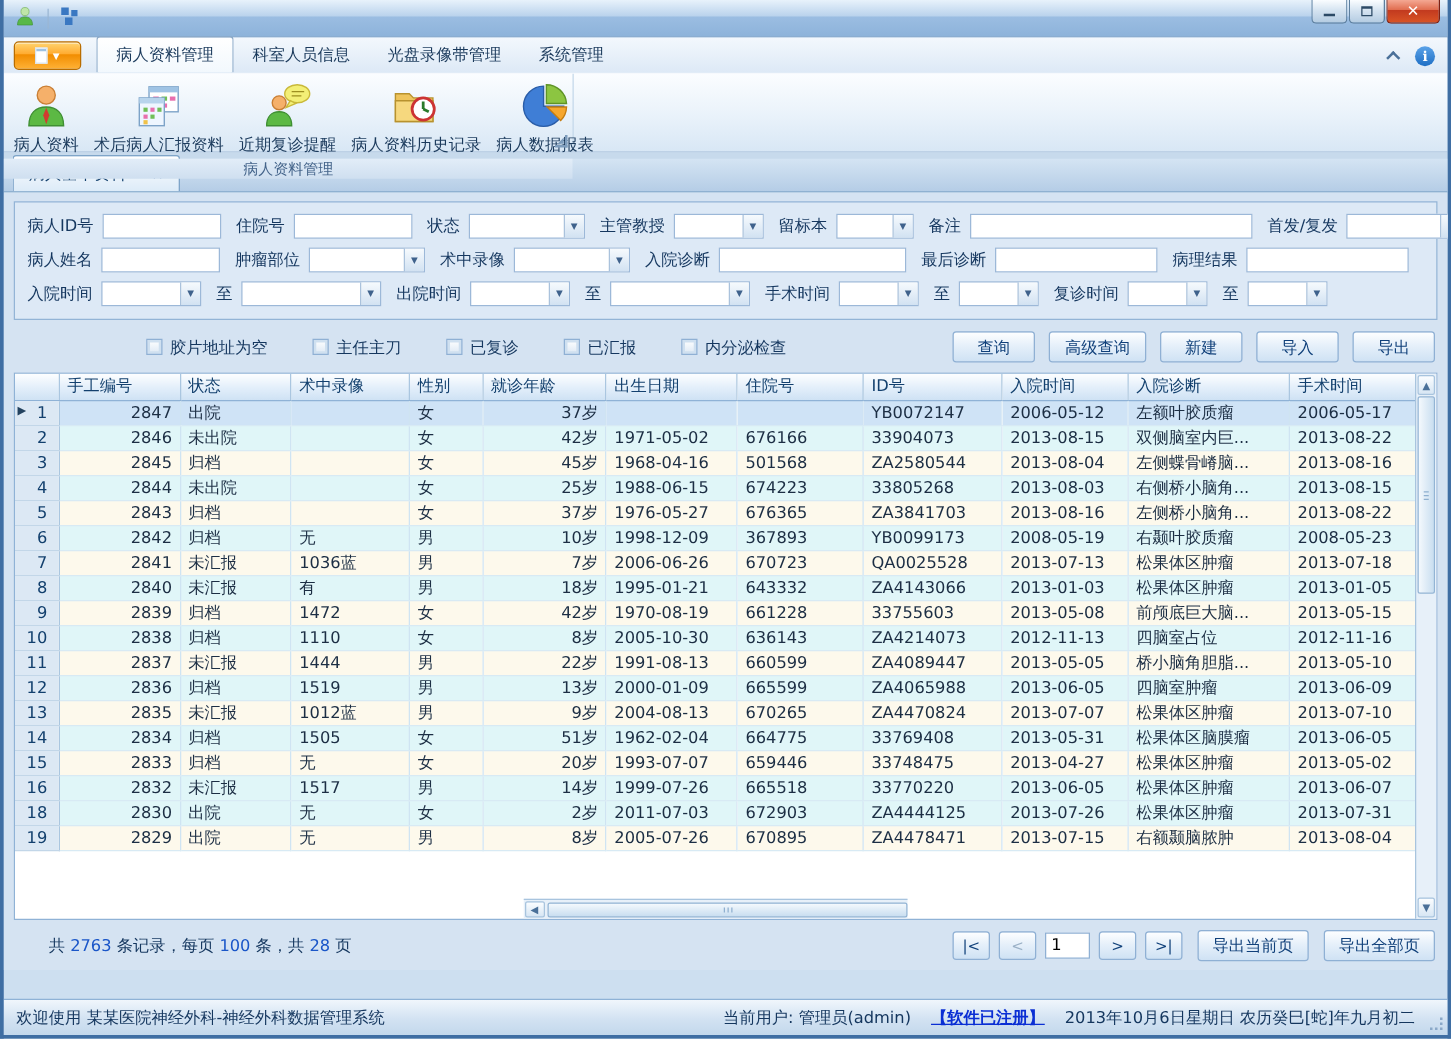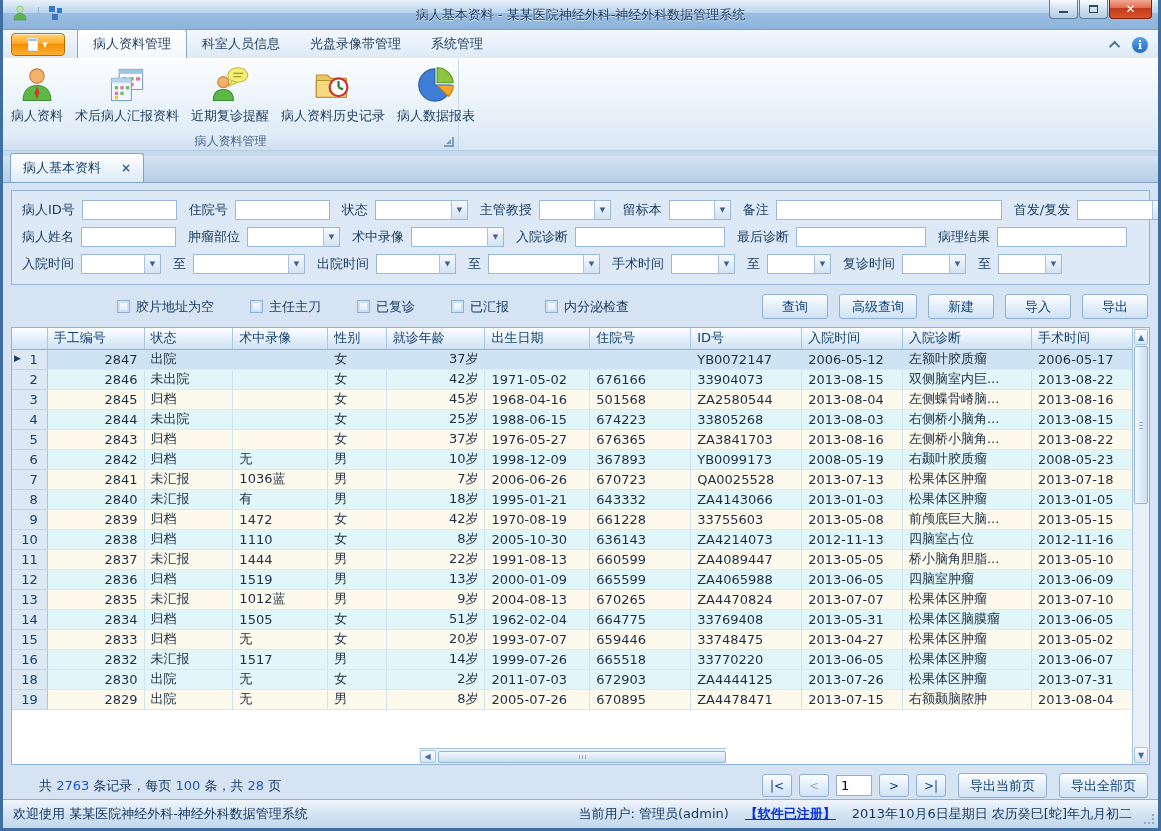--- a/index.html
+++ b/index.html
@@ -32,21 +32,21 @@
   .app-btn .doc{ width:10px; height:13px; background:#fff; border:1px solid #d8e4ef; box-shadow:inset 0 2px 0 #9ec2e2; }
   .app-btn .drop{ font-size:7px; color:#fff; }
   .rtab{ padding:5px 15px 5px; font-size:13px; color:#1b3a5c; cursor:default; }
   .rtab.active{ background:linear-gradient(#ffffff,#f2f8fd); border:1px solid #8ba8c6; border-bottom:none;
     border-radius:3px 3px 0 0; }
   .ribbon-right{ position:absolute; right:10px; bottom:5px; display:flex; align-items:center; gap:12px; }
   .chev-up{ width:8px; height:8px; border-top:2px solid #4a7099; border-left:2px solid #4a7099;
     transform:rotate(45deg) translateY(2px); }
   .info-ic{ width:16px; height:16px; border-radius:50%; background:linear-gradient(#5aa2e8,#1f6fc4);
     color:#fff; font-size:11px; font-weight:bold; font-family:"DejaVu Serif",serif; display:flex; align-items:center; justify-content:center; }
-  .ribbon-body{ height:93px; background:linear-gradient(#fbfdff,#e9f2fa 55%,#d8e7f5);
+  .ribbon-body{ height:64px; background:linear-gradient(#fbfdff,#e9f2fa 55%,#d8e7f5);
     border-top:1px solid #fff; border-bottom:1px solid #b6cce2; display:flex; }
   .rgroup{ width:456px; display:flex; flex-direction:column; border-right:1px solid #c3d7ea; position:relative; }
   .rbtns{ flex:1; display:flex; align-items:flex-start; padding:3px 2px 0 2px; }
   .rbtn{ display:flex; flex-direction:column; align-items:center; padding:2px 6px; font-size:13px; color:#1b3a5c;
     border-radius:3px; cursor:default; }
   .rbtn .ric{ height:42px; display:flex; align-items:center; }
   .rbtn .rlabel{ margin-top:1px; white-space:nowrap; }
   .rgroup-caption{ height:17px; line-height:16px; text-align:center; font-size:12px; color:#44648a;
     background:linear-gradient(#e2edf8,#cfdff0); position:relative; }
   .launcher{ position:absolute; right:4px; bottom:3px; width:10px; height:10px;
@@ -159,21 +159,20 @@
       </span>
       <span class="tb-sep"></span>
       <span>
         <svg width="16" height="16" viewBox="0 0 16 16">
             <rect x="1" y="1" width="6" height="6" fill="#3a78c2"></rect>
             <rect x="9" y="3" width="5" height="5" fill="#3a78c2"></rect>
             <rect x="4" y="9" width="6" height="6" fill="#3a78c2"></rect>
           </svg>
       </span>
     </div>
-    <div class="title-text">病人基本资料 - 某某医院神经外科-神经外科数据管理系统</div>
     <div class="win-btns">
       <div class="wbtn">
           <span class="line"></span>
         </div>
       <div class="wbtn">
           <span class="box"></span>
         </div>
       <div class="wbtn close">
           <span>✕</span>
         </div>

